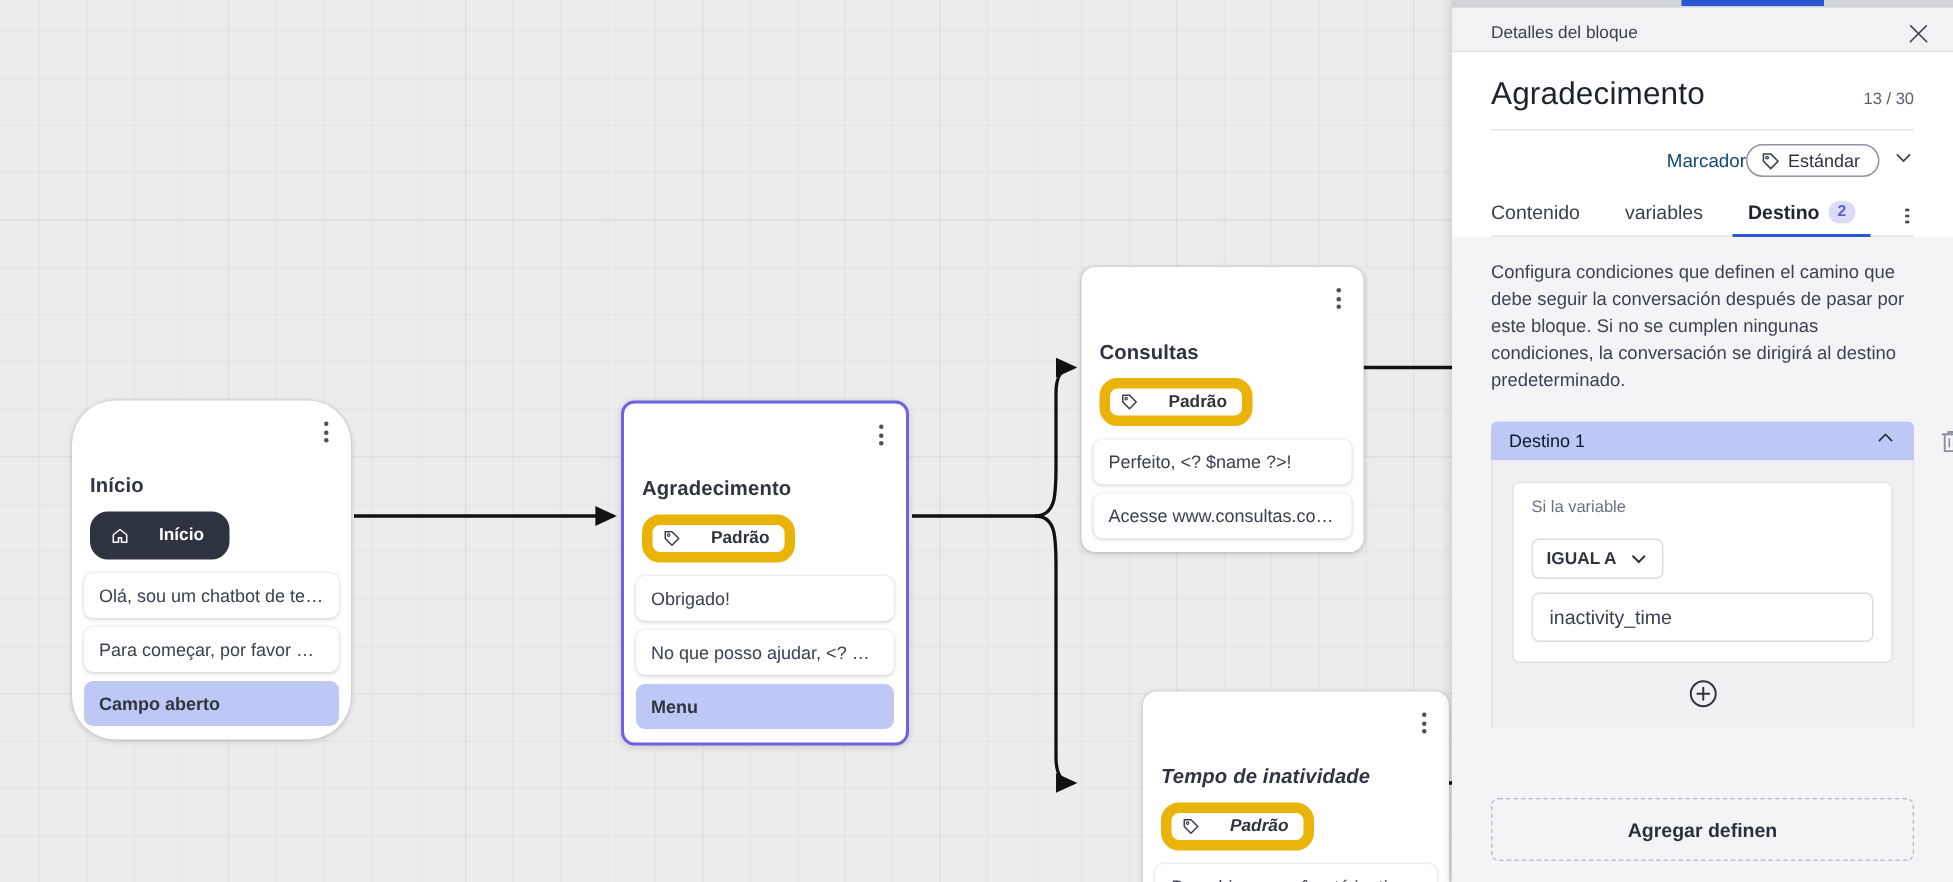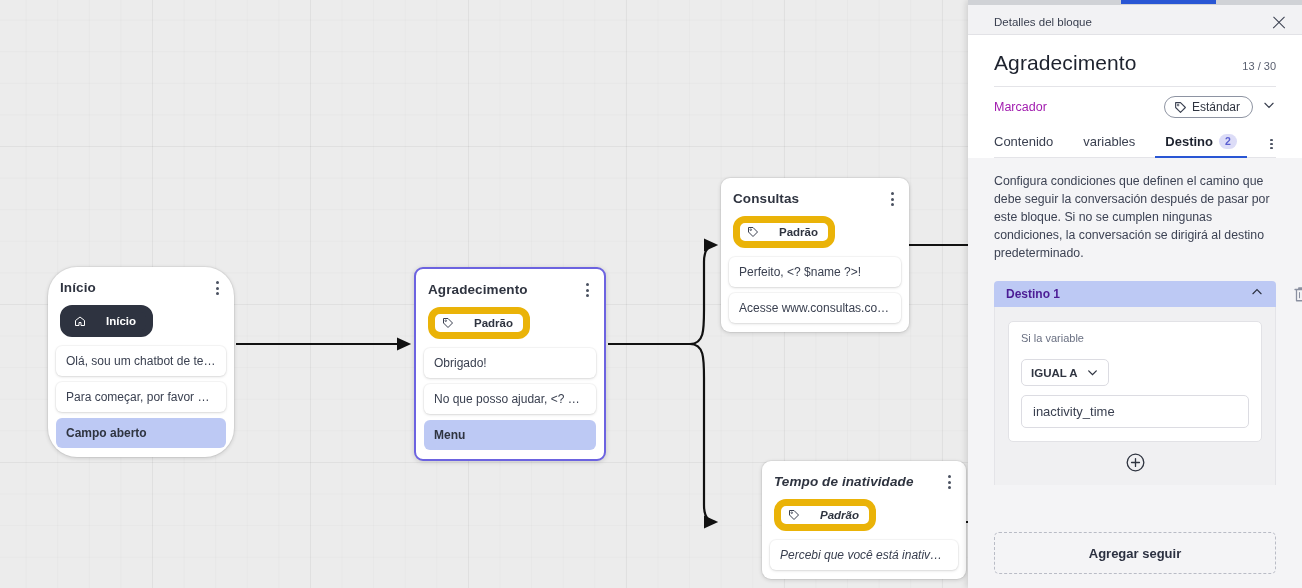--- a/index.html
+++ b/index.html
@@ -33,21 +33,21 @@
     box-shadow: 0 1px 4px rgba(0,0,0,0.16), 0 0 0 1px rgba(0,0,0,0.045);
     padding: 0 0 9px 0;
   }
   .node.selected {
     border: 2px solid #6c63e0;
     box-shadow: 0 1px 5px rgba(0,0,0,0.16);
   }
   .node-head { padding: 13px 12px 0 12px; position: relative; }
   .node-title {
     font-size: 13.5px; color: #2f3440; font-weight: 600; letter-spacing: .1px;
-    padding-right: 26px; line-height: 16px;
+    padding-right: 26px; line-height: 16px; margin-top: 36px;
   }
   .kebab {
     position: absolute; right: 9px; top: 12px;
     width: 16px; height: 18px; cursor: pointer;
     display: flex; flex-direction: column; align-items: center; justify-content: center; gap: 2.5px;
   }
   .kebab i { display:block; width: 3px; height: 3px; border-radius: 50%; background: #4a5160; }
   .tag {
     display: inline-flex; align-items: center; gap: 20px;
     margin-top: 9px; padding: 3px 10px 3px 7px;
@@ -106,21 +106,21 @@
   .title-row {
     display: flex; align-items: baseline; padding-top: 16px; padding-bottom: 11px;
     border-bottom: 1px solid #e4e4e8;
   }
   .block-title { font-size: 21px; color: #1d222e; font-weight: 400; flex: 1; letter-spacing: .1px; }
   .char-count { font-size: 11px; color: #5a6070; }
 
   .marcador-row {
     display: flex; align-items: center; padding: 9px 0 9px 0;
   }
-  .marcador-label { font-size: 12.5px; color: #a21caf; flex: 1; }
+  .marcador-label { font-size: 12.5px; color: #0c4a6e; flex: 1; text-align: right; }
   .chip {
     display: inline-flex; align-items: center; gap: 5px;
     border: 1px solid #8e94a2; border-radius: 13px; padding: 3px 12px 3px 9px;
     font-size: 12px; color: #2f3440; background: #fff; cursor: pointer;
   }
   .chev-down { margin-left: 9px; cursor: pointer; }
 
   .tabs { display: flex; align-items: flex-end; border-bottom: 1px solid #e4e4e8; height: 31px; }
   .tab {
     font-size: 13px; color: #3a4050; padding: 0 0 8px 0; margin-right: 30px; cursor: pointer;
@@ -138,21 +138,21 @@
 
   .panel-body { flex: 1; padding: 14px 26px 0 26px; overflow: hidden; }
   .panel-desc { font-size: 12.3px; color: #3d4354; line-height: 18px; }
 
   .dest-card { margin-top: 19px; position: relative; }
   .dest-header {
     background: #bdc9f4; border-radius: 4px 4px 0 0;
     height: 26px; display: flex; align-items: center; padding: 0 12px;
     cursor: pointer;
   }
-  .dest-header .dh-label { font-size: 12px; font-weight: 700; color: #4c1d95; flex: 1; }
+  .dest-header .dh-label { font-size: 12px; font-weight: 400; color: #0f172a; flex: 1; }
   .dest-trash { position: absolute; right: -34px; top: 4px; width: 18px; height: 18px; cursor: pointer; }
   .dest-inner { background: #f0f0f2; padding: 14px 13px 0 13px; border-left: 1px solid #e4e4e8; border-right: 1px solid #e4e4e8; }
   .cond-box { background: #fff; border: 1px solid #e2e2e6; border-radius: 5px; padding: 10px 12px 13px 12px; }
   .cond-label { font-size: 11px; color: #6a7082; margin-bottom: 6px; }
   .field {
     border: 1px solid #dcdce2; border-radius: 5px; height: 33px;
     display: flex; align-items: center; padding: 0 11px;
     font-size: 13px; color: #3a4050; background: #fff; cursor: text;
   }
   .op-select {
@@ -372,17 +372,17 @@
               <circle cx="12" cy="12" r="9.5" fill="none" stroke="#2f3440" stroke-width="1.5"></circle>
               <path d="M12 7.5 V16.5 M7.5 12 H16.5" stroke="#2f3440" stroke-width="1.5" stroke-linecap="round"></path>
             </svg>
           </div>
         </div>
 
       </div>
     </div>
 
     <div class="add-dest">
-      <span>Agregar seguir</span>
+      <span>Agregar definen</span>
     </div>
     <div style="height:14px"></div>
   </div>
 </div>
 
 </body></html>

